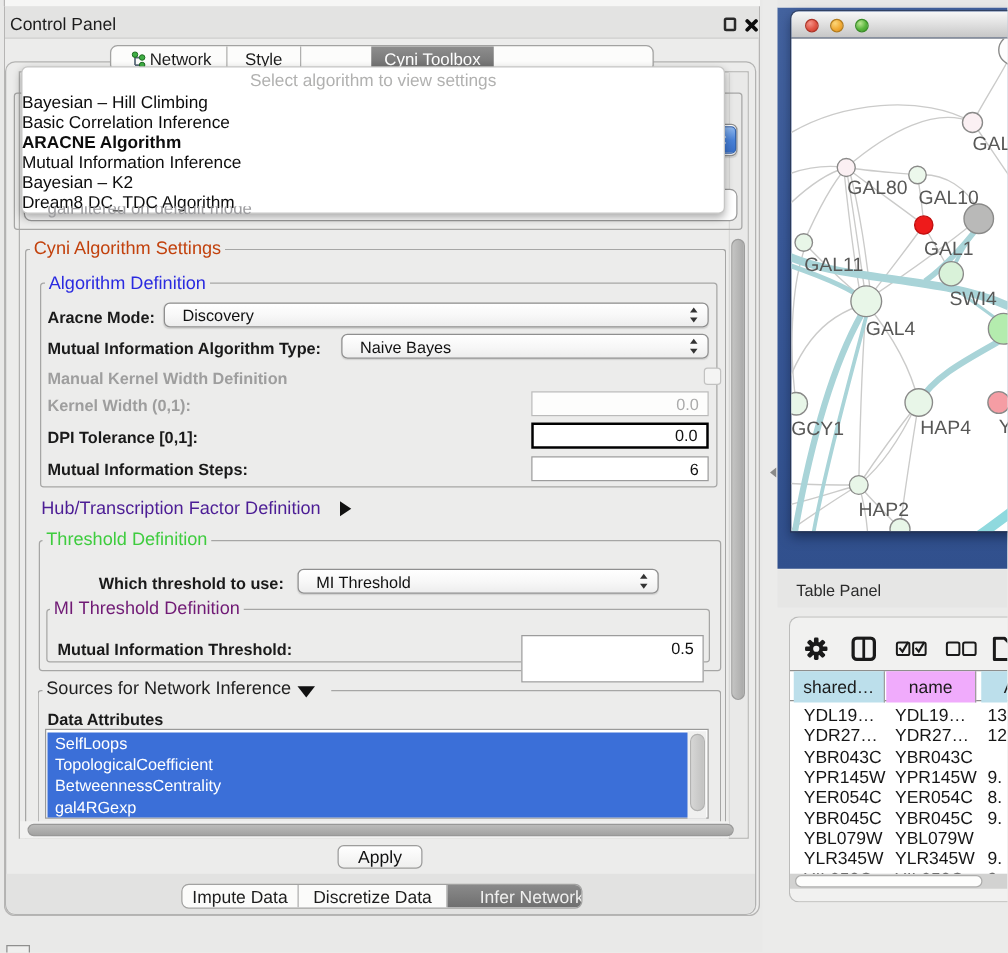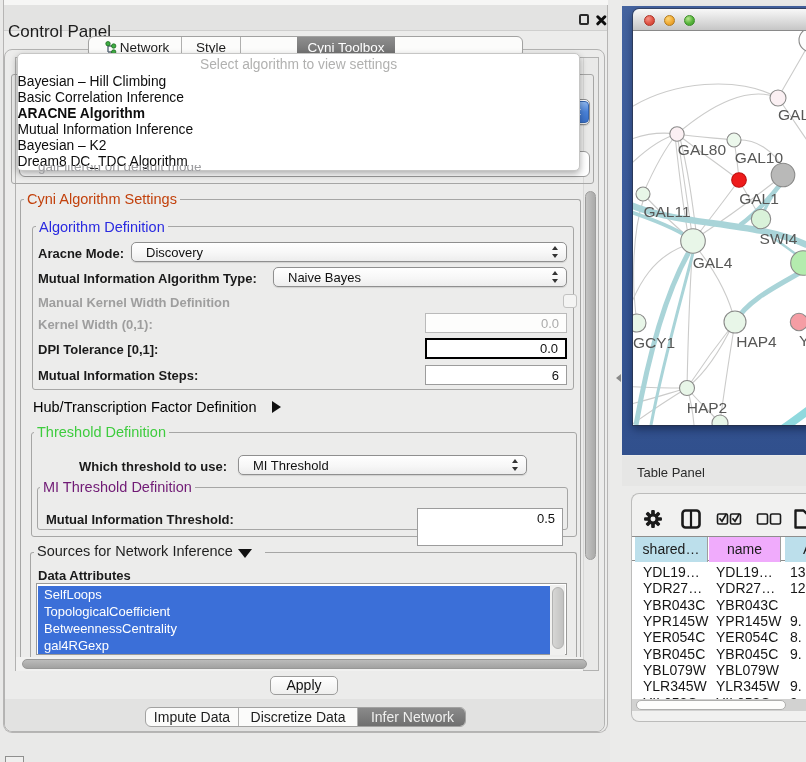--- a/index.html
+++ b/index.html
@@ -19,21 +19,21 @@
 .seg { position:absolute; top:0; height:100%; font-size:13.5px; color:#1d1d1d; text-align:center; }
 .seg span { position:relative; top:3px; }
 </style>
 </head>
 <body>
 
 <div class="a" style="left:3px;top:0;width:605px;height:733px;background:#ececeb;border:1px solid #b6b5b4;border-top:none;border-radius:0 0 9px 9px;"></div>
 <div class="a" style="left:3px;top:0;width:605px;height:5px;background:#f6f6f5;border-left:1px solid #b6b5b4;"></div>
 
 <div class="a" style="left:4px;top:5px;width:603px;height:26px;background:#e3e3e2;border-bottom:1px solid #cfcfce;"></div>
-<div class="a" style="left:8px;top:22px;font-size:17px;color:#1c1c1c;">Control Panel</div>
+<div class="a" style="left:8px;top:11px;font-size:14px;color:#1c1c1c;">Control Panel</div>
 <div class="a" style="left:579px;top:14px;width:10px;height:11px;border:2px solid #2a2a2a;border-radius:2px;"></div>
 <svg class="a" style="left:596px;top:15px;" width="11" height="11" viewBox="0 0 11 11">
     <path d="M1.8 1.8 L8.8 8.8 M8.8 1.8 L1.8 8.8" stroke="#0d0d0d" stroke-width="3" stroke-linecap="round"></path>
   </svg>
 
 <div class="a" style="left:4px;top:49px;width:601px;height:683px;background:#ececeb;border:1px solid #b3b3b2;border-radius:8px;"></div>
 <div class="a" style="left:5px;top:699px;width:599px;height:32px;background:#e2e2e1;border-radius:0 0 8px 8px;"></div>
 
 <div class="a" style="left:88px;top:36px;width:435px;height:22px;background:#fcfcfb;border:1px solid #a2a2a1;border-radius:6px;box-shadow:0 1px 1px rgba(0,0,0,0.08);overflow:hidden;">
   <div class="seg" style="left:0;width:93px;border-right:1px solid #b0b0af;padding-left:4px;"><span>
@@ -86,21 +86,21 @@
 
 <div class="a lbl dis" style="left:38px;top:317px;">Kernel Width (0,1):</div>
 <div class="a field" style="left:425px;top:313px;width:142px;height:20px;color:#ababab;border-color:#bababa;background:#fdfdfc;">0.0</div>
 
 <div class="a lbl" style="left:38px;top:342px;">DPI Tolerance [0,1]:</div>
 <div class="a field" style="left:425px;top:338px;width:142px;height:21px;border:2px solid #000;padding-top:1px;">0.0</div>
 
 <div class="a lbl" style="left:38px;top:368px;">Mutual Information Steps:</div>
 <div class="a field" style="left:425px;top:365px;width:142px;height:20px;">6</div>
 
-<div class="a" style="left:33px;top:399px;font-size:14.5px;color:#000000;">Hub/Transcription Factor Definition</div>
+<div class="a" style="left:33px;top:399px;font-size:14.5px;color:#4c1d95;">Hub/Transcription Factor Definition</div>
 <div class="a" style="left:272px;top:401px;width:0;height:0;border-top:6px solid transparent;border-bottom:6px solid transparent;border-left:9px solid #111;"></div>
 
 <div class="a grp" style="left:31px;top:432px;width:546px;height:105px;"></div>
 <div class="a gtitle" style="left:34px;top:424px;color:#3ecc3e;">Threshold Definition</div>
 
 <div class="a lbl" style="left:79px;top:459px;">Which threshold to use:</div>
 <div class="a combo" style="left:238px;top:455px;width:289px;height:20px;">
     <div class="tx">MI Threshold</div>
     <div class="spin"></div>
   </div>
@@ -134,21 +134,21 @@
 Mutual Information Inference<br>
 Bayesian – K2<br>
 Dream8 DC_TDC Algorithm
 </div>
 
 <div class="a" style="left:270px;top:676px;width:68px;height:19px;background:linear-gradient(180deg,#ffffff,#efefee);border:1px solid #9d9d9c;border-radius:5px;font-size:14px;color:#111;text-align:center;padding-top:0px;">Apply</div>
 
 <div class="a" style="left:145px;top:707px;width:321px;height:20px;background:#fbfbfa;border:1px solid #a2a2a1;border-radius:6px;overflow:hidden;font-size:14px;">
   <div class="seg" style="left:0;width:93px;border-right:1px solid #b0b0af;font-size:14px;"><span style="top:1px;">Impute Data</span></div>
   <div class="seg" style="left:93px;width:119px;border-right:1px solid #b0b0af;font-size:14px;"><span style="top:1px;">Discretize Data</span></div>
-  <div class="seg" style="left:212px;width:109px;background:linear-gradient(180deg,#8a8a8a,#6f6f6f);color:#efefee;font-size:14px;"><span style="top:1px;">Infer Network</span></div>
+  <div class="seg" style="left:212px;width:109px;background:linear-gradient(180deg,#8a8a8a,#6f6f6f);color:#efefee;font-size:14px;text-align:right;"><span style="top:1px;">Infer Network</span></div>
 </div>
 
 <div class="a" style="left:5px;top:756px;width:19px;height:14px;background:#efefee;border:1px solid #8f8f8e;"></div>
 
 <div class="a" style="left:610px;top:0;width:196px;height:762px;background:#ebebea;"></div>
 <div class="a" style="left:622px;top:6px;width:184px;height:449px;background:linear-gradient(180deg,#44639f 0%,#3a5a9a 40%,#31508d 100%);"></div>
 <div class="a" style="left:622px;top:0;width:184px;height:6px;background:#e8e8e7;"></div>
 
 <div class="a" id="netwin" style="left:633px;top:9px;width:180px;height:416px;border-radius:6px 6px 0 0;box-shadow:0 0 0 1px rgba(40,45,60,0.55), 0 4px 9px rgba(5,15,40,0.5);overflow:hidden;">
   <div class="a" style="left:0;top:0;width:100%;height:22px;background:linear-gradient(180deg,#f8f8f8 0%,#e2e2e2 45%,#c6c6c6 100%);border-bottom:1px solid #8a8a8a;"></div>

